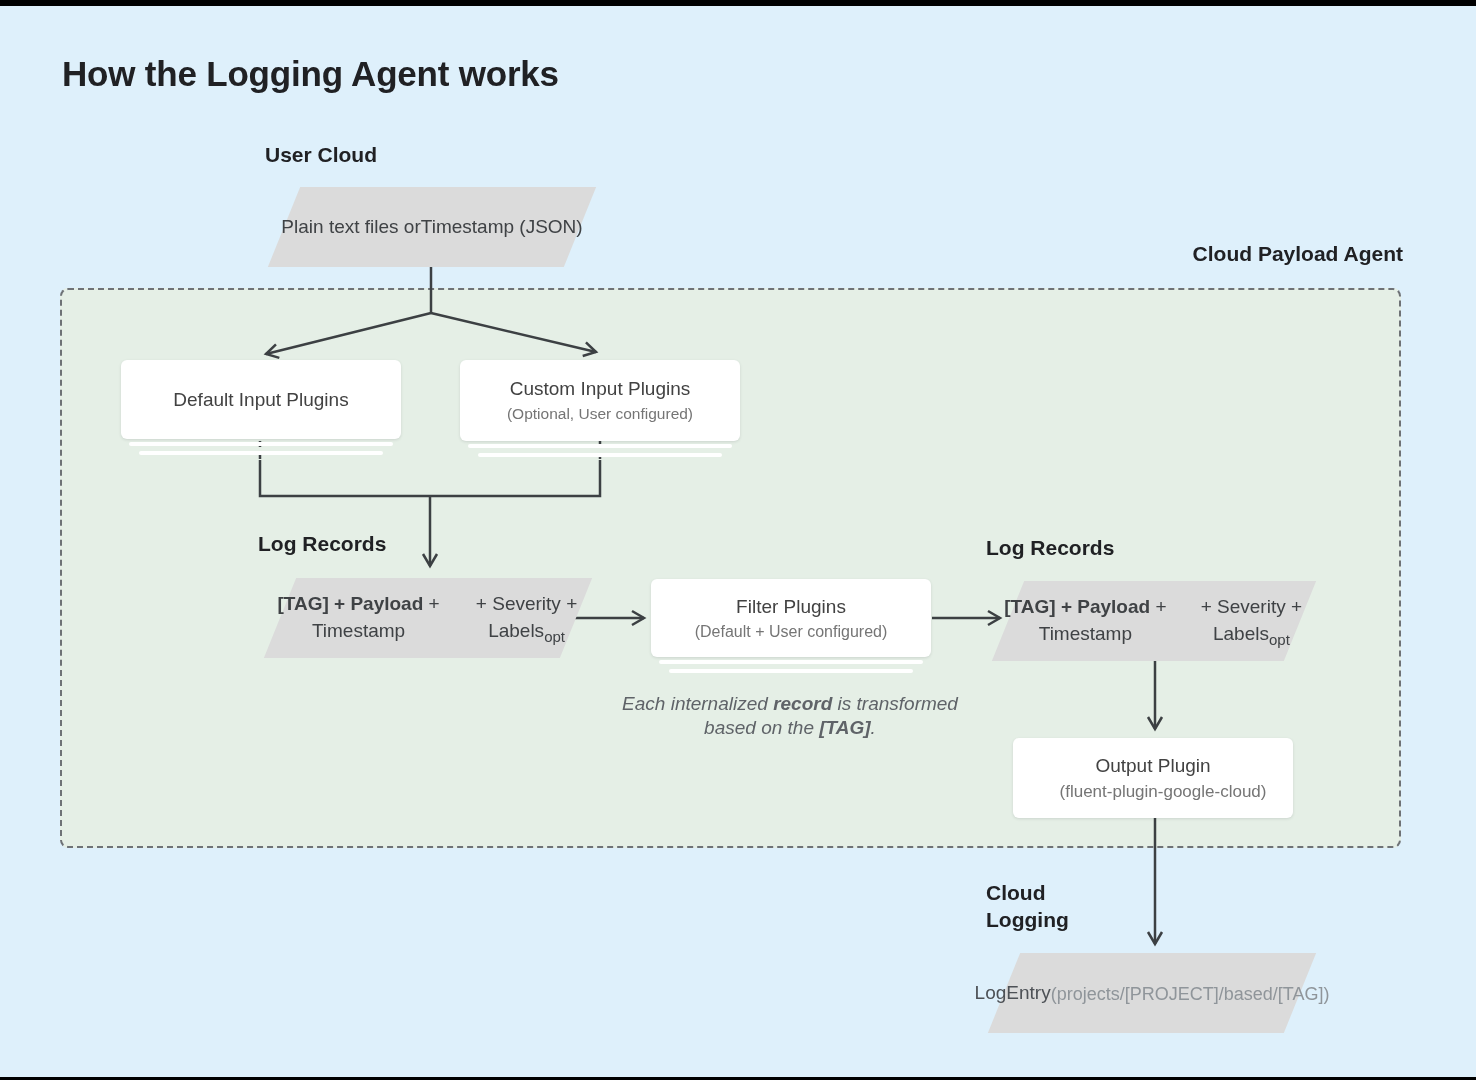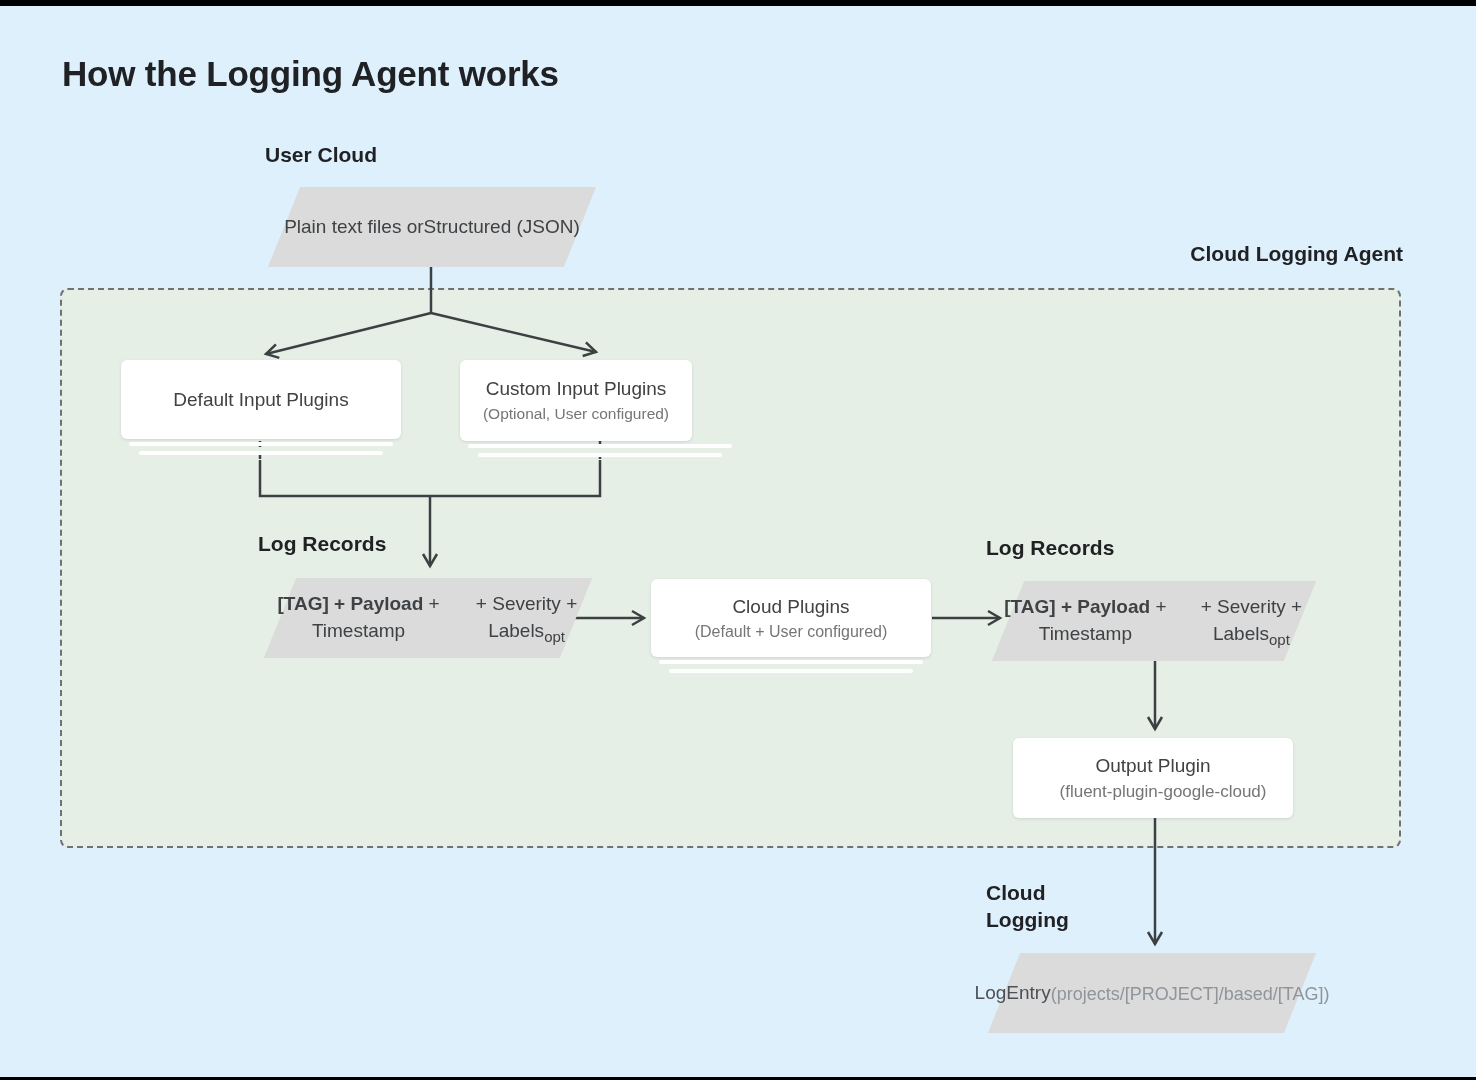--- a/index.html
+++ b/index.html
@@ -52,21 +52,21 @@
 
 <div class="stage">
 
   <div class="edge-bar top"></div>
   <div class="edge-bar bottom"></div>
 
   <div class="page-title">How the Logging Agent works</div>
 
   <div class="section-label" style="left:265px;top:141px;">User Cloud</div>
 
-  <div class="section-label" style="left:1181px;top:240px;width:222px;text-align:right;">Cloud Logging Agent</div>
+  <div class="section-label" style="left:1181px;top:240px;width:222px;text-align:right;">Cloud Payload Agent</div>
 
   <div class="agent-region"></div>
 
   <svg class="connectors" viewBox="0 0 1476 1080" xmlns="http://www.w3.org/2000/svg">
     <defs>
       <marker id="arr" markerUnits="userSpaceOnUse" markerWidth="34" markerHeight="34" refX="0" refY="0" orient="auto" overflow="visible">
         <path d="M -12 -7 L 0 0 L -12 7" fill="none" stroke="#3c4043" stroke-width="2.5"></path>
       </marker>
     </defs>
     <g stroke="#3c4043" stroke-width="2.5" fill="none">
@@ -81,53 +81,54 @@
       <path d="M932,618 H1000" marker-end="url(#arr)"></path>
       <path d="M1155,661 V729" marker-end="url(#arr)"></path>
       <path d="M1155,817 V944" marker-end="url(#arr)"></path>
     </g>
   </svg>
 
   <div class="para" style="left:284px;top:187px;width:296px;height:80px;">
     <div class="para-bg"></div>
     <div class="para-txt">
       <span>Plain text files or</span>
-      <span>Structured (JSON)</span>
+      <span>Timestamp (JSON)</span>
     </div>
   </div>
 
   <div class="card" style="left:121px;top:360px;width:280px;height:79px;">
     <div class="card-title">Default Input Plugins</div>
   </div>
   <div class="paper" style="left:129px;top:442px;width:264px;"></div>
   <div class="paper" style="left:139px;top:451px;width:244px;"></div>
 
-  <div class="card" style="left:460px;top:360px;width:232px;height:81px;">
+  <div class="card" style="left:460px;top:360px;width:280px;height:81px;">
     <div class="card-title">Custom Input Plugins</div>
     <div class="card-sub" style="font-size:15.5px;">(Optional, User configured)</div>
   </div>
   <div class="paper" style="left:468px;top:444px;width:264px;"></div>
   <div class="paper" style="left:478px;top:453px;width:244px;"></div>
 
   <div class="section-label" style="left:258px;top:530px;">Log Records</div>
   <div class="para" style="left:280px;top:578px;width:296px;height:80px;">
     <div class="para-bg"></div>
     <div class="para-txt">
       <span><span class="b">[TAG] + Payload</span><span> + Timestamp</span></span>
       <span><span>+ Severity + Labels</span><sub>opt</sub></span>
     </div>
   </div>
 
   <div class="card" style="left:651px;top:579px;width:280px;height:78px;">
-    <div class="card-title">Cloud Plugins</div>
+    <div class="card-title">Filter Plugins</div>
     <div class="card-sub">(Default + User configured)</div>
   </div>
   <div class="paper" style="left:659px;top:660px;width:264px;"></div>
   <div class="paper" style="left:669px;top:669px;width:244px;"></div>
 
+  <div class="note"><span>Each internalized </span><span class="b">record</span><span> is transformed based on the </span><span class="b">[TAG]</span><span>.</span></div>
 
   <div class="section-label" style="left:986px;top:534px;">Log Records</div>
   <div class="para" style="left:1008px;top:581px;width:292px;height:80px;">
     <div class="para-bg"></div>
     <div class="para-txt">
       <span><span class="b">[TAG] + Payload</span><span> + Timestamp</span></span>
       <span><span>+ Severity + Labels</span><sub>opt</sub></span>
     </div>
   </div>
 

